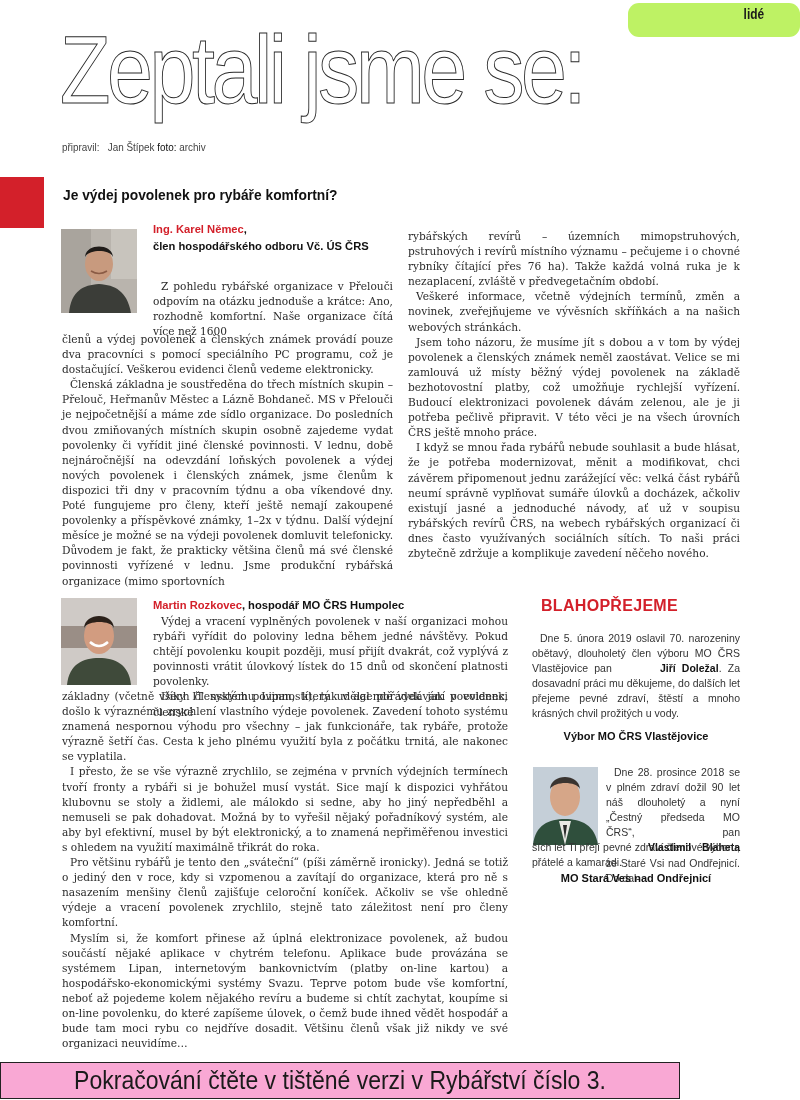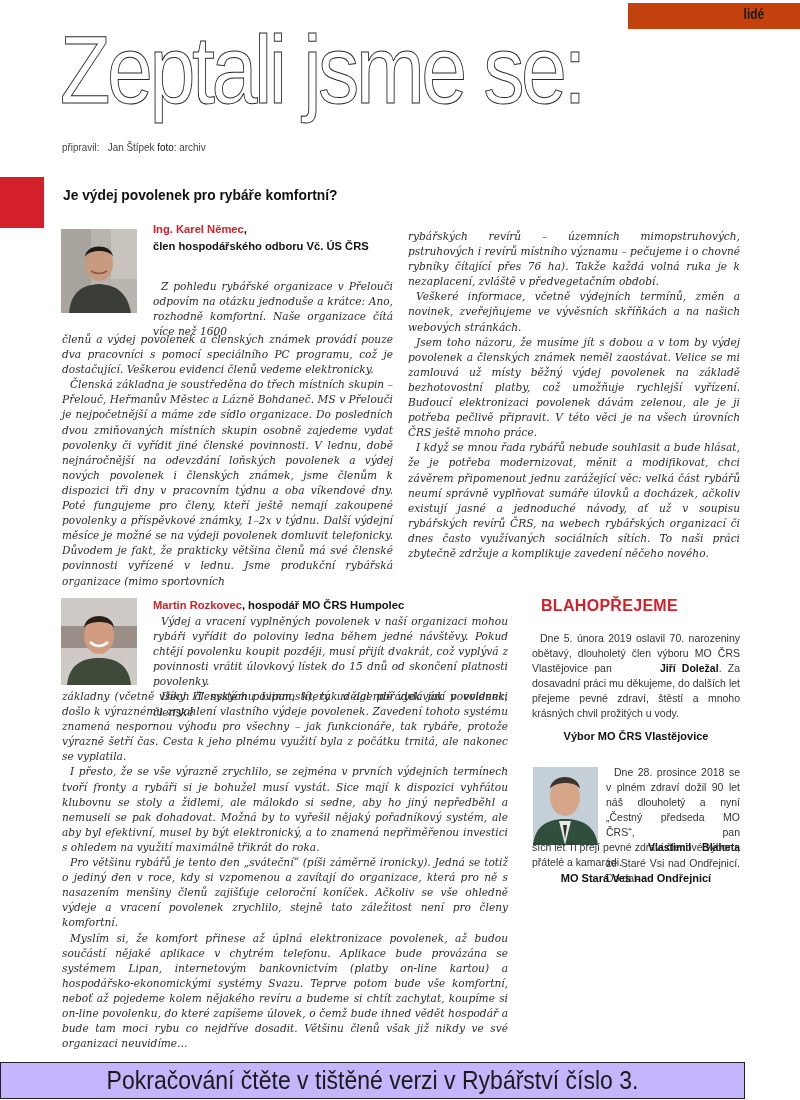--- a/index.html
+++ b/index.html
@@ -1,34 +1,34 @@
 <!DOCTYPE html>
 <html><head>
 <meta charset="utf-8">
 <style>
   * { box-sizing: border-box; margin: 0; padding: 0; }
   html, body { width: 800px; height: 1100px; background: #fff; overflow: hidden; }
   body { position: relative; font-family: "DejaVu Serif", serif; color: #2a2a2a; }
 
-  .section-tag { position: absolute; left: 628px; top: 3px; width: 172px; height: 26px; background: #c2410c; }
+  .section-tag { position: absolute; left: 628px; top: 3px; width: 172px; height: 34px; background: #bef264; border-radius: 11px; }
   .section-tag span { position: absolute; right: 36px; top: 3px; font-family: "Liberation Sans", sans-serif; font-weight: bold; font-size: 14px; color: #1a1a1a; transform: scaleX(0.85); transform-origin: right; }
 
   .main-title { position: absolute; left: 60px; top: 22px; font-family: "Liberation Sans", sans-serif; font-weight: 100; font-size: 96px; letter-spacing: -4px; color: transparent; -webkit-text-stroke: 1px #2a2a2a; line-height: 1; transform: scaleX(0.86); transform-origin: left; white-space: nowrap; }
 
   .credit { position: absolute; left: 62px; top: 141px; font-family: "Liberation Sans", sans-serif; font-size: 11px; color: #444; transform: scaleX(0.9); transform-origin: left; white-space: nowrap; }
   .credit b { font-weight: normal; color: #111; }
 
   .red-block { position: absolute; left: 0; top: 177px; width: 44px; height: 51px; background: #d3202a; }
   .question { position: absolute; left: 63px; top: 186px; font-family: "Liberation Sans", sans-serif; font-weight: bold; font-size: 15px; color: #111; transform: scaleX(0.92); transform-origin: left; white-space: nowrap; }
 
   .photo { position: absolute; overflow: hidden; }
   .photo svg { display: block; width: 100%; height: 100%; }
 
   .body-text { font-size: 10.6px; line-height: 15.1px; text-align: justify; color: #2b2b2b; }
-  .body-text p { text-indent: 8px; font-style: italic; }
+  .body-text p { text-indent: 8px; }
   .body-text p.noindent { text-indent: 0; }
 
   .head-red { color: #d3202a; font-family: "Liberation Sans", sans-serif; font-weight: bold; }
   .head-black { color: #111; font-family: "Liberation Sans", sans-serif; font-weight: bold; }
 
   .k-head { position: absolute; left: 153px; top: 221px; font-family: "Liberation Sans", sans-serif; font-weight: bold; font-size: 11.2px; line-height: 16.5px; color: #111; }
   .k-col1-a { position: absolute; left: 153px; top: 279px; width: 240px; }
   .k-col1-b { position: absolute; left: 62px; top: 316px; width: 331px; margin-top: 16px; }
   .k-col2 { position: absolute; left: 408px; top: 229px; width: 332px; }
 
@@ -40,21 +40,21 @@
   .bl-text { font-family: "Liberation Sans", sans-serif; font-size: 10.5px; line-height: 15.1px; color: #333; text-align: justify; }
   .bl-text p { text-indent: 8px; }
   .bl-text b { color: #111; margin-left: 42px; }
   .bl1 { position: absolute; left: 532px; top: 631px; width: 208px; }
   .bl-sign { font-family: "Liberation Sans", sans-serif; font-weight: bold; font-size: 11px; color: #111; text-align: center; }
   .sign1 { position: absolute; left: 532px; top: 730px; width: 208px; }
   .bl2-a { position: absolute; left: 606px; top: 765px; width: 134px; }
   .bl2-b { position: absolute; left: 532px; top: 840px; width: 208px; }
   .sign2 { position: absolute; left: 532px; top: 872px; width: 208px; }
 
-  .footer-box { position: absolute; left: 0; top: 1062px; width: 745px; height: 37px; border: 1.5px solid #222; background: #c4b5fd; }
+  .footer-box { position: absolute; left: 0; top: 1062px; width: 680px; height: 37px; border: 1.5px solid #222; background: #f9a8d4; }
   .footer-box span { position: absolute; left: 0; right: 0; top: 3px; text-align: center; font-family: "Liberation Sans", sans-serif; font-size: 25px; color: #1a1a1a; transform: scaleX(0.92); white-space: nowrap; }
 </style>
 </head>
 <body>
 
 <div class="section-tag">
   <span>lidé</span>
 </div>
 
 <h1 class="main-title">Zeptali jsme se:</h1>

